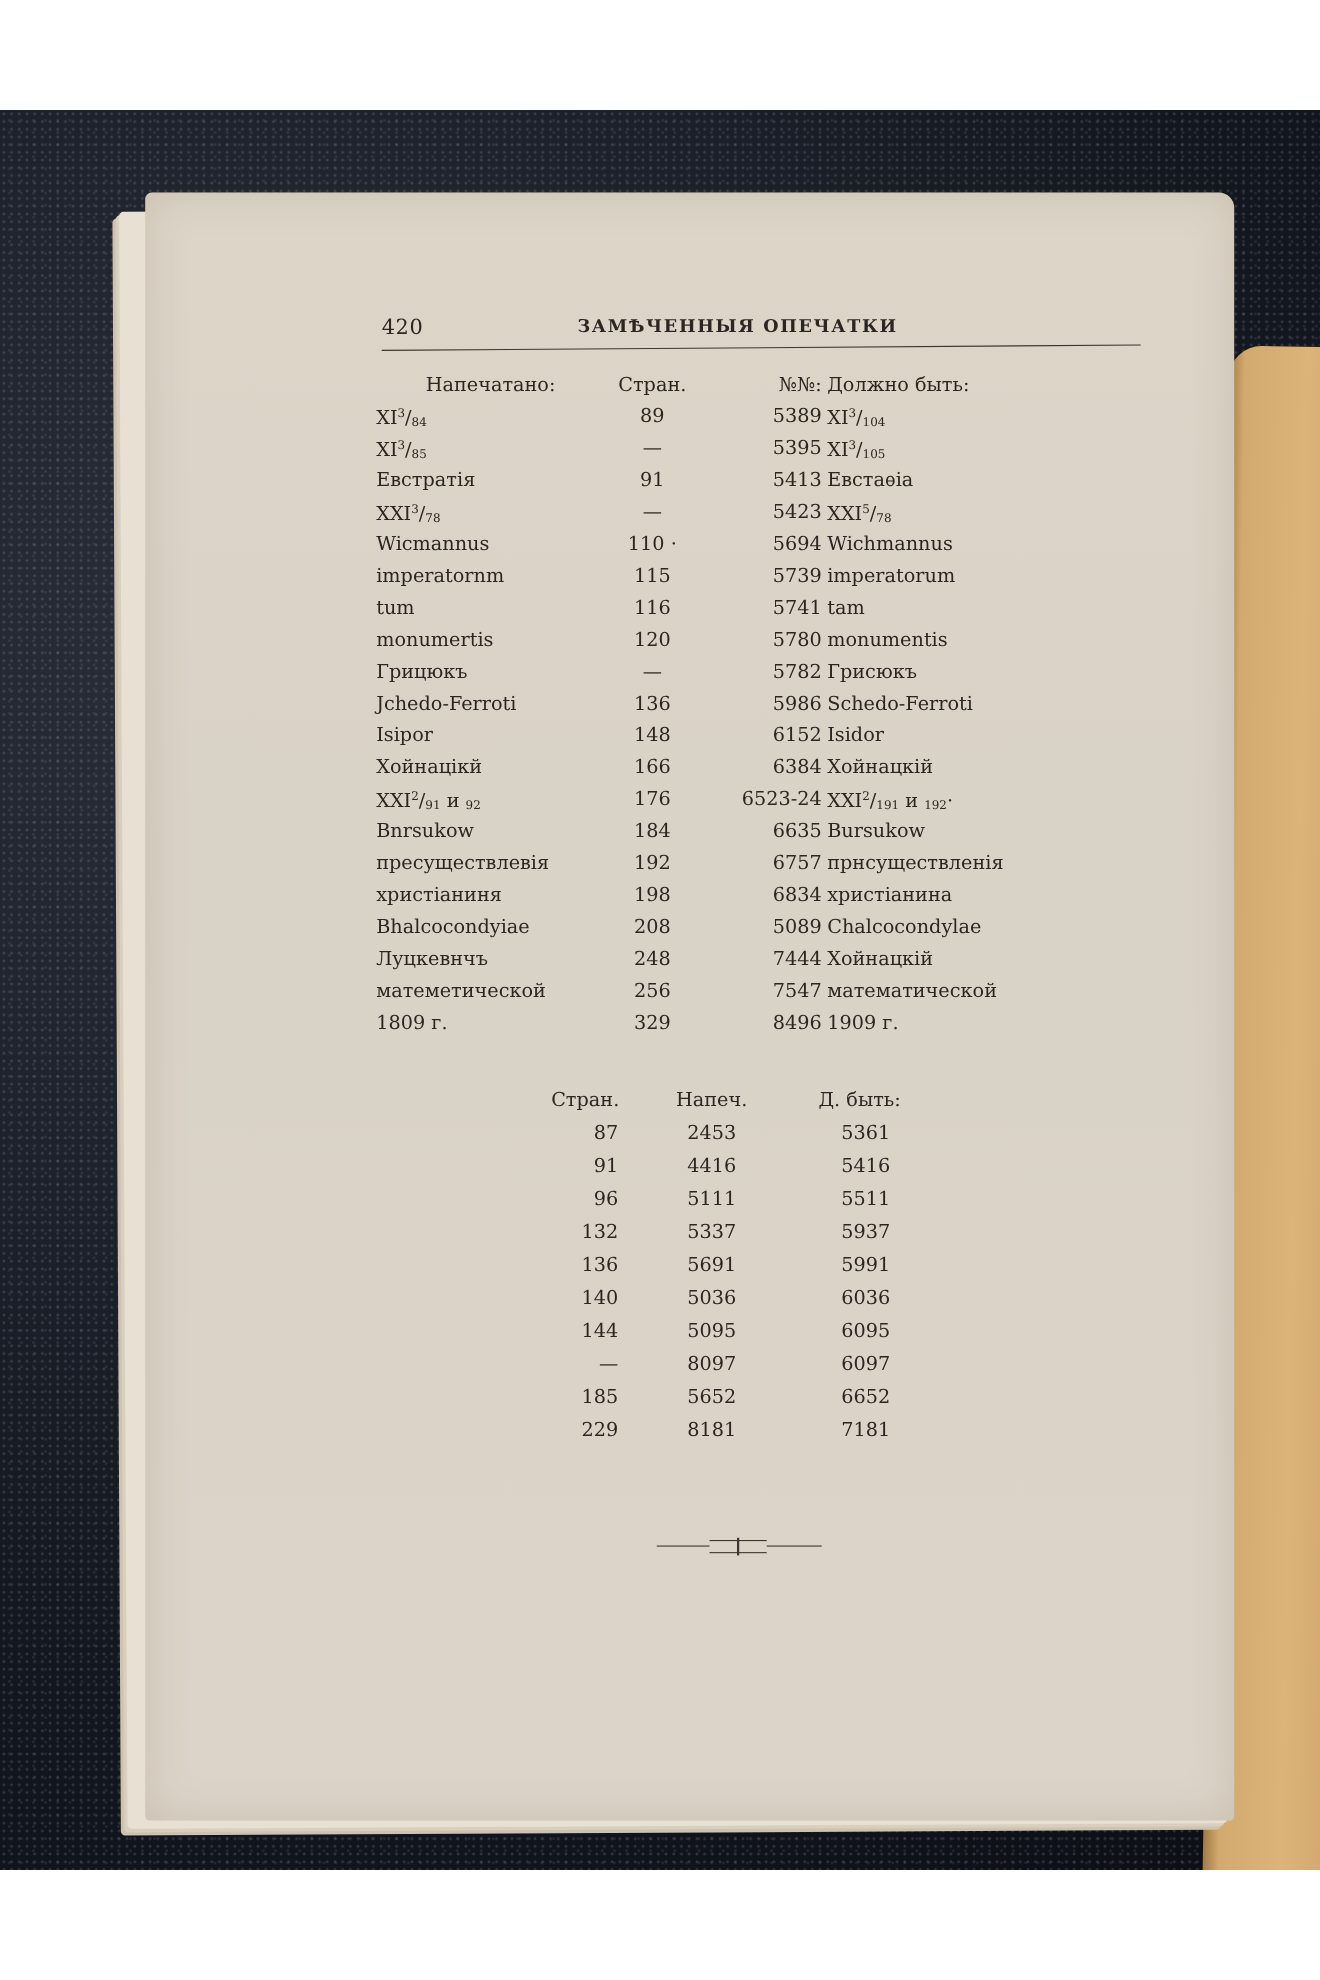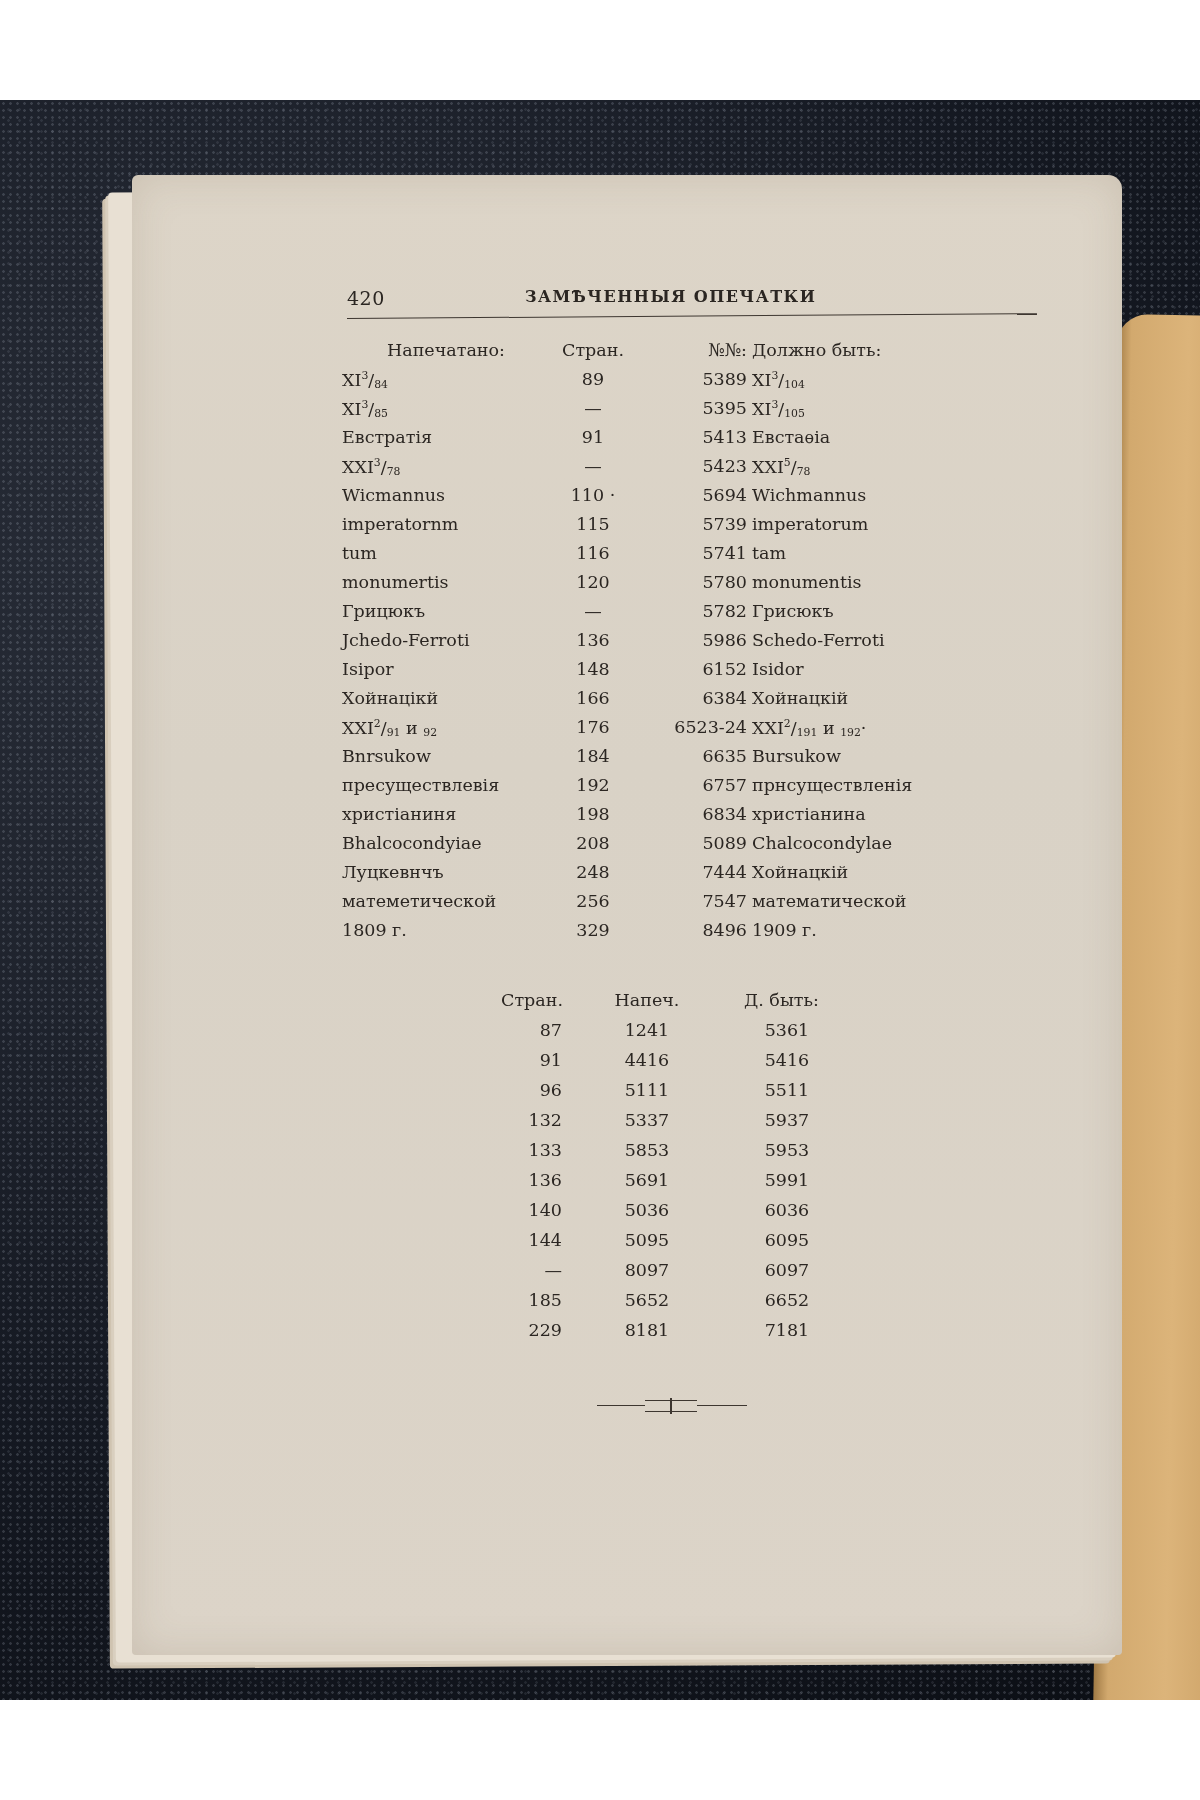--- a/index.html
+++ b/index.html
@@ -250,42 +250,37 @@
 
     <div class="table-second">
       <div class="ts-row ts-header">
         <span class="ts-cell s-page">Стран.</span>
         <span class="ts-cell s-printed">Напеч.</span>
         <span class="ts-cell s-correct">Д. быть:</span>
       </div>
       <div id="second-rows">
           <div class="ts-row">
             <span class="ts-cell s-page">87</span>
-            <span class="ts-cell s-printed">1241</span>
+            <span class="ts-cell s-printed">2453</span>
             <span class="ts-cell s-correct">5361</span>
           </div>
           <div class="ts-row">
             <span class="ts-cell s-page">91</span>
             <span class="ts-cell s-printed">4416</span>
             <span class="ts-cell s-correct">5416</span>
           </div>
           <div class="ts-row">
             <span class="ts-cell s-page">96</span>
             <span class="ts-cell s-printed">5111</span>
             <span class="ts-cell s-correct">5511</span>
           </div>
           <div class="ts-row">
             <span class="ts-cell s-page">132</span>
             <span class="ts-cell s-printed">5337</span>
             <span class="ts-cell s-correct">5937</span>
-          </div>
-          <div class="ts-row">
-            <span class="ts-cell s-page">133</span>
-            <span class="ts-cell s-printed">5853</span>
-            <span class="ts-cell s-correct">5953</span>
           </div>
           <div class="ts-row">
             <span class="ts-cell s-page">136</span>
             <span class="ts-cell s-printed">5691</span>
             <span class="ts-cell s-correct">5991</span>
           </div>
           <div class="ts-row">
             <span class="ts-cell s-page">140</span>
             <span class="ts-cell s-printed">5036</span>
             <span class="ts-cell s-correct">6036</span>

